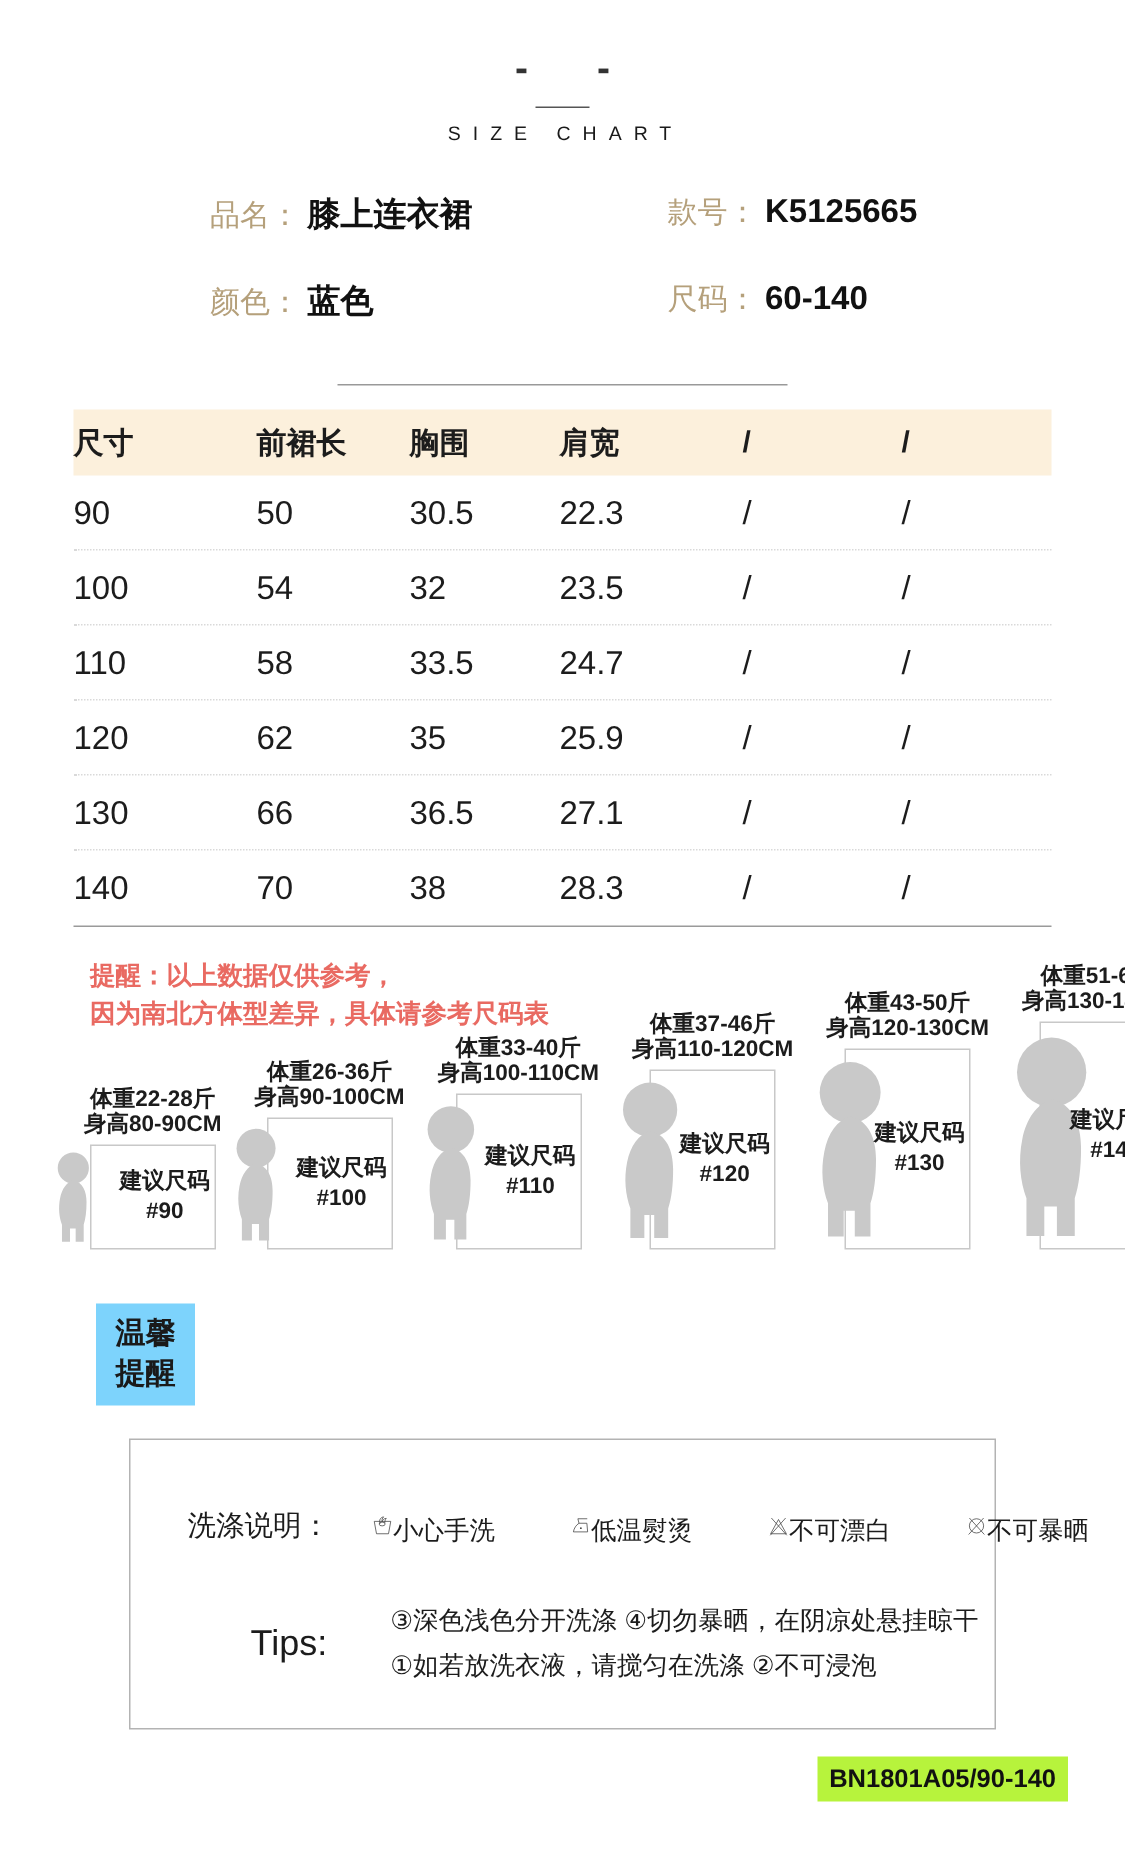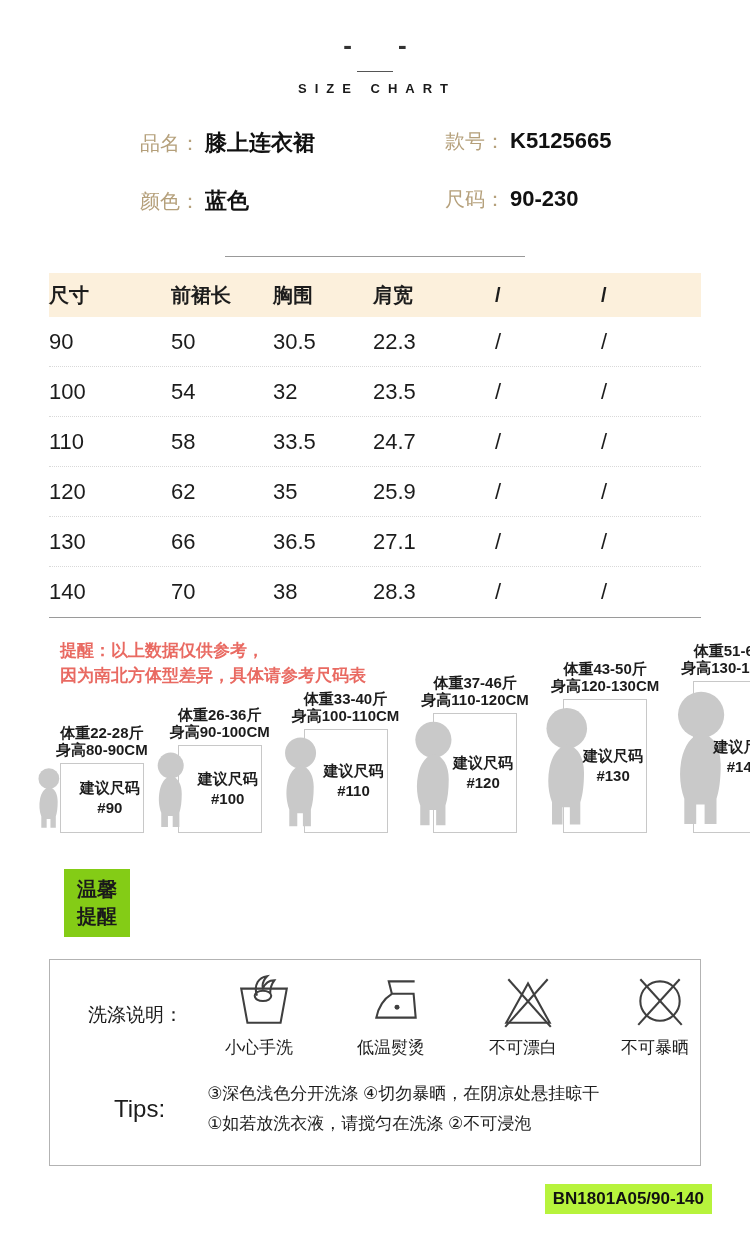--- a/index.html
+++ b/index.html
@@ -7,21 +7,21 @@
   body {
     width:750px; height:1236px; background:#ffffff; overflow:hidden;
     font-family:"Liberation Sans","DejaVu Sans",sans-serif; color:#222;
   }
 
   
   .title-row { display:flex; justify-content:center; align-items:center; gap:46px; padding-top:32px; }
   .page-title { font-size:37px; font-weight:bold; color:#1a1a1a; letter-spacing:18px; padding-left:18px; margin:0; }
   .title-dash { font-size:26px; font-weight:bold; color:#333; transform:translateY(-2px); }
   .title-underline { width:36px; border-top:1px solid #555; margin:8px auto 9px; }
-  .subtitle { text-align:center; font-size:13px; font-weight:bold; letter-spacing:8px; padding-left:4px; color:#1a1a1a; }
+  .subtitle { text-align:center; font-size:13px; font-weight:normal; letter-spacing:8px; padding-left:4px; color:#1a1a1a; }
 
   
   .product-info { display:grid; grid-template-columns:305px 305px; row-gap:28px; margin:32px 0 0 140px; }
   .info-item { font-size:20px; white-space:nowrap; }
   .info-label { color:#b5a07b; }
   .info-value { color:#111; font-weight:bold; font-size:22px; margin-left:5px; }
 
   
   .divider { width:300px; border-top:1px solid #999; margin:40px auto 16px; }
 
@@ -46,33 +46,33 @@
   .figure:nth-child(3) .fig-box { height:104px; }
   .figure:nth-child(4) .fig-box { height:120px; }
   .figure:nth-child(5) .fig-box { height:134px; }
   .figure:nth-child(6) .fig-box { height:152px; }
   .fig-box svg { position:absolute; left:-28px; bottom:1px; }
   .fig-text { position:absolute; left:18px; right:2px; top:50%; transform:translateY(-50%);
               text-align:center; font-weight:bold; font-size:15px; line-height:20px; color:#1c1c1c; }
 
   
   .warm { display:flex; align-items:flex-start; margin:36px 0 0 64px; }
-  .warm-label { background:#84cc16; padding:7px 13px; font-size:20px; font-weight:bold; line-height:27px; text-align:center; color:#1a1a1a; }
+  .warm-label { background:#7dd3fc; padding:7px 13px; font-size:20px; font-weight:bold; line-height:27px; text-align:center; color:#1a1a1a; }
   .warm-text { margin-left:24px; font-size:19px; line-height:34px; color:#222; }
 
   
-  .wash-box { width:652px; margin:22px auto 0; border:1px solid #b3b3b3; padding-top:11px; }
+  .wash-box { width:578px; margin:22px auto 0; border:1px solid #b3b3b3; padding-top:28px; }
   .wash-row { display:flex; align-items:center; }
   .wash-label { font-size:19px; margin-left:38px; white-space:nowrap; color:#1c1c1c; }
   .wash-icons { display:flex; gap:50px; margin-left:28px; }
-  .wash-icon { display:flex; flex-direction:column; align-items:flex-end; width:82px;font-family:Liberation Mono, monospace; }
+  .wash-icon { display:flex; flex-direction:row; align-items:center; width:82px;font-family:Liberation Mono, monospace; }
   .wash-icon svg { width:58px; height:58px; }
   .wash-icon-label { font-size:17px; margin-top:7px; white-space:nowrap; color:#1c1c1c; }
   .tips-row { display:flex; align-items:center; margin:20px 0 26px 0; }
-  .tips-label { font-size:24px; margin-left:64px; color:#1c1c1c; }
+  .tips-label { font-size:24px; margin-left:80px; color:#1c1c1c; }
   .tips-text { margin-left:42px; font-size:17px; line-height:30px; color:#1c1c1c; }
 
   
   .footer { text-align:right; padding-right:38px; margin-top:18px; }
   .code { display:inline-block; background:#b7f33c; color:#111; font-size:17px; font-weight:bold; padding:5px 8px; }
 
   .icon-stroke { stroke:#3f3f3f; stroke-width:2; fill:none; }
 </style>
 </head>
 <body>
@@ -90,21 +90,21 @@
     <div class="info-item">
       <span class="info-label">品名：</span><span class="info-value">膝上连衣裙</span>
     </div>
     <div class="info-item">
       <span class="info-label">款号：</span><span class="info-value">K5125665</span>
     </div>
     <div class="info-item">
       <span class="info-label">颜色：</span><span class="info-value">蓝色</span>
     </div>
     <div class="info-item">
-      <span class="info-label">尺码：</span><span class="info-value">90-230</span>
+      <span class="info-label">尺码：</span><span class="info-value">60-140</span>
     </div>
   </div>
 
   <div class="divider"></div>
 
   <div class="size-table">
     <div class="t-row t-head">
       <span>尺寸</span>
       <span>前裙长</span>
       <span>胸围</span>

